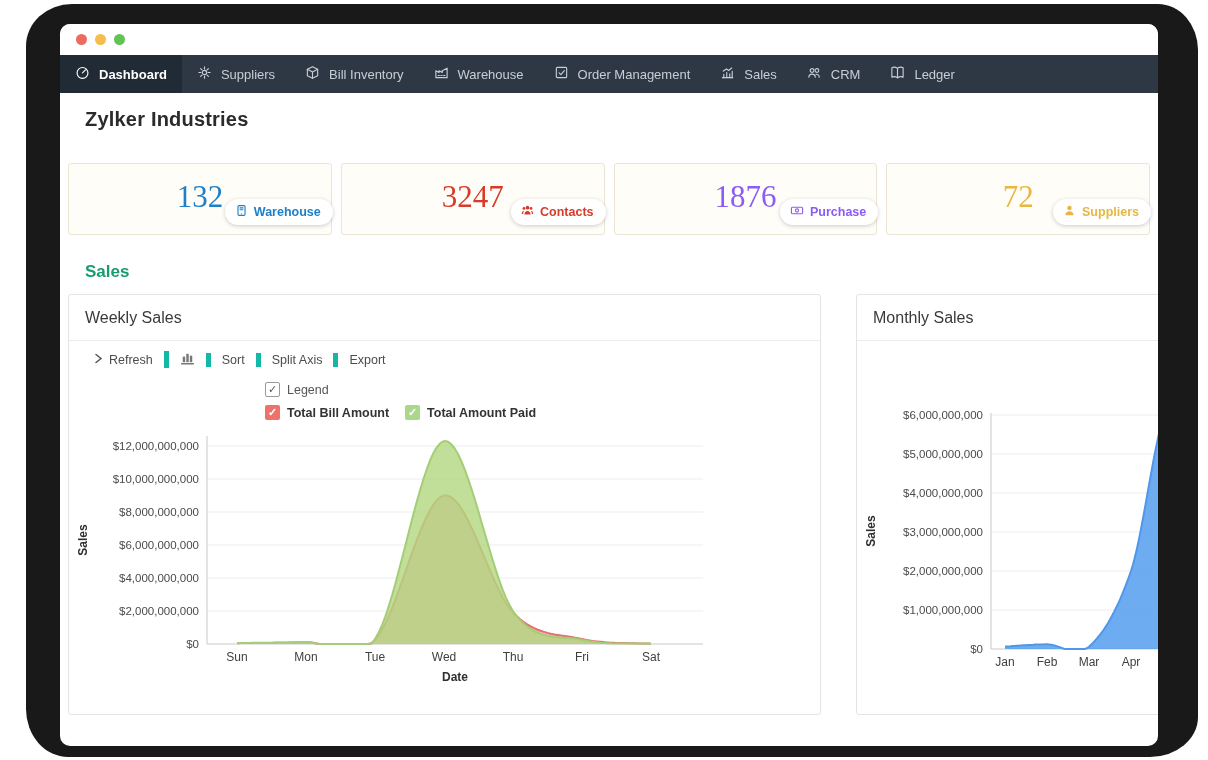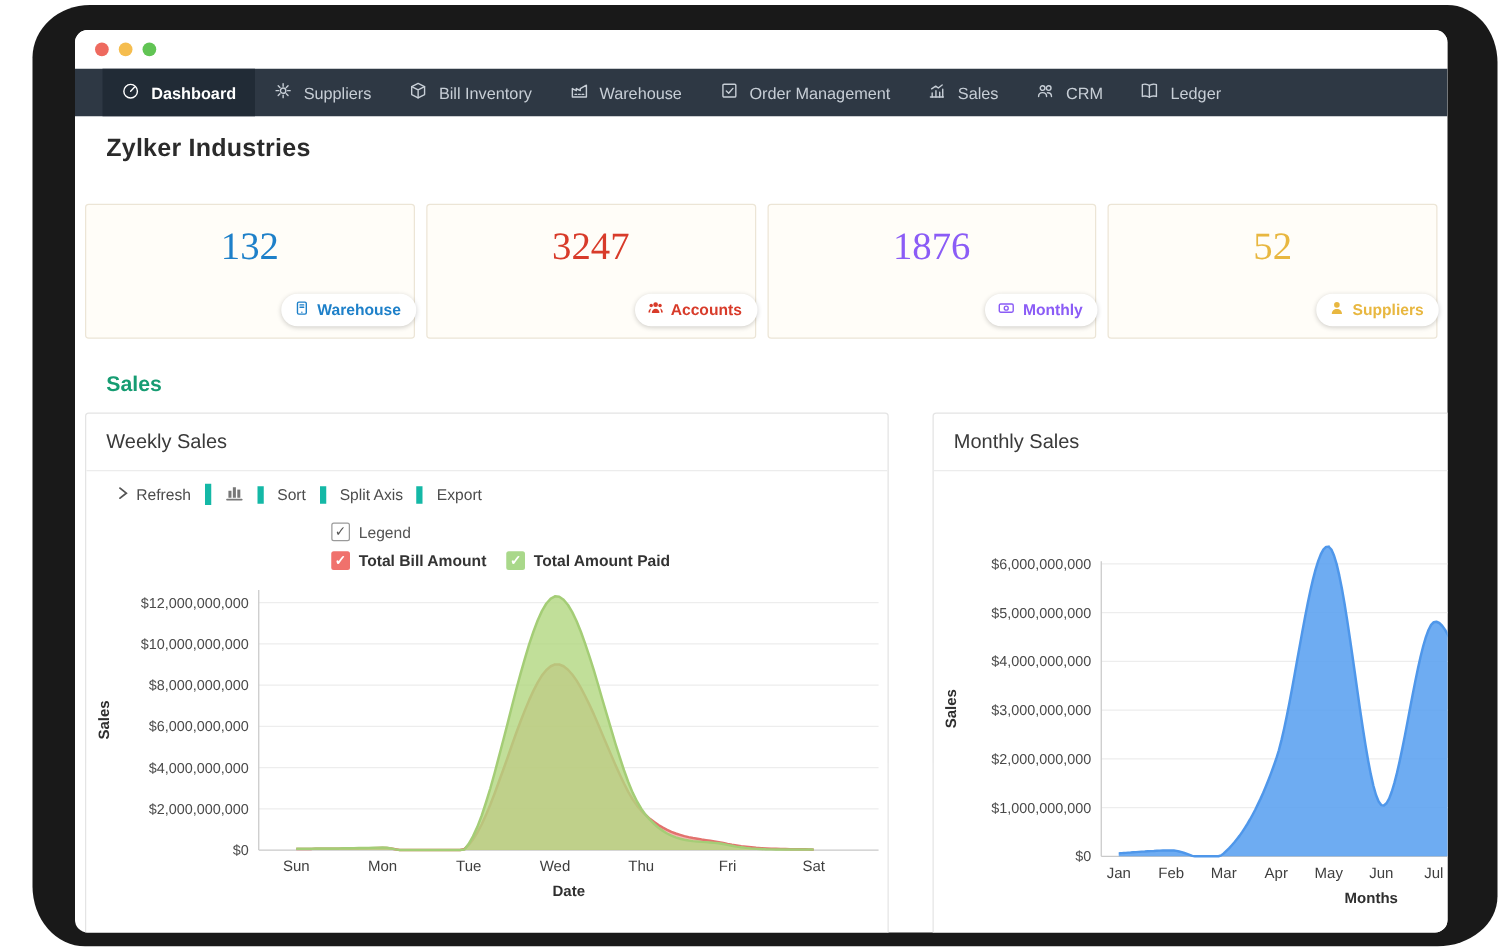--- a/index.html
+++ b/index.html
@@ -17,40 +17,40 @@
     border-radius: 46px 40px 48px 42px / 42px 46px 40px 48px;
   }
   .window {
     position: absolute; left: 60px; top: 24px; width: 1098px; height: 722px;
     background: #ffffff; border-radius: 10px; overflow: hidden;
   }
   .titlebar { height: 31px; display:flex; align-items:center; padding-left:16px; background:#fff; }
   .lights { display:flex; gap:8px; }
   .light { width:11px; height:11px; border-radius:50%; cursor:pointer; }
 
-  .nav { height:38px; background:#2e3844; display:flex; align-items:stretch; padding-left:22px; }
+  .nav { height:38px; background:#2e3844; display:flex; align-items:stretch; }
   .nav-item { display:flex; align-items:center; gap:9px; padding:0 15px; color:#c7ced6; font-size:13px; cursor:pointer; white-space:nowrap; }
   .nav-item.active { background:#212b36; color:#fff; font-weight:bold; }
   .nav-item svg { stroke:currentColor; fill:none; stroke-width:1.2; stroke-linecap:round; stroke-linejoin:round; flex:none; }
 
   .content { padding: 0 8px; }
   .company { font-size:20px; color:#2b2b2b; font-weight:600; margin:15px 0 32px 17px; letter-spacing:.2px; }
 
   .cards { display:flex; gap:9px; }
-  .stat-card { position:relative; flex:1; height:108px; background:#fffdf8; border:1px solid #ece5d6; border-radius:3px; }
+  .stat-card { position:relative; flex:1; height:72px; background:#fffdf8; border:1px solid #ece5d6; border-radius:3px; }
   .stat-value { font-family:"Liberation Serif", serif; font-size:31px; text-align:center; margin-top:15px; }
   .stat-badge { position:absolute; right:-2px; bottom:9px; background:#fff; border-radius:14px; padding:5px 12px 5px 10px;
     display:flex; align-items:center; gap:6px; font-size:12.5px; font-weight:bold; box-shadow:0 1px 4px rgba(0,0,0,.2); cursor:pointer; }
   .stat-badge svg { flex:none; }
   .c0 { color:#1e80c9; } .c1 { color:#d83b2a; } .c2 { color:#8b5cf6; } .c3 { color:#e8b740; }
 
   .sales-heading { color:#169c72; font-size:17px; font-weight:600; margin:27px 0 12px 17px; }
 
   .charts { display:flex; gap:35px; }
-  .chart-card { width:643px; flex:none; background:#fff; border:1px solid #e4e4e4; border-radius:3px; height:421px; overflow:hidden; }
+  .chart-card { width:753px; flex:none; background:#fff; border:1px solid #e4e4e4; border-radius:3px; height:421px; overflow:hidden; }
   .chart-title { font-size:16px; color:#3a3a3a; padding:14px 16px 13px; border-bottom:1px solid #ececec; }
 
   .toolbar { display:flex; justify-content:flex-start; align-items:center; margin:10px 14px 0; font-size:12.5px; color:#4c4c4c; }
   .tool { display:flex; align-items:center; gap:6px; padding:0 11px; cursor:pointer; }
   .tool + .tool { border-left:5px solid #14b8a6; }
   .tool svg { stroke:#555; fill:none; stroke-width:1.5; stroke-linecap:round; }
   .tool .bars { fill:#777; stroke:none; }
 
   .legend-block { margin:14px 0 0 196px; }
   .legend-master { display:flex; gap:7px; align-items:center; color:#555; font-size:12.5px; cursor:pointer; }
@@ -157,35 +157,35 @@
         <div class="stat-value c1">3247</div>
         <div class="stat-badge c1">
           <span><svg width="13" height="13" viewBox="0 0 14 14" fill="currentColor">
                 <circle cx="7" cy="4" r="2"></circle>
                 <circle cx="3.2" cy="4.8" r="1.5"></circle>
                 <circle cx="10.8" cy="4.8" r="1.5"></circle>
                 <path d="M3.7 11.3c0-2.3 1.4-3.8 3.3-3.8s3.3 1.5 3.3 3.8Z"></path>
                 <path d="M.8 10.8c0-1.9 1-3.1 2.5-3.4-.6.9-1 2-1 3.4Z"></path>
                 <path d="M13.2 10.8c0-1.9-1-3.1-2.5-3.4.6.9 1 2 1 3.4Z"></path>
               </svg></span>
-          <span>Accounts</span>
+          <span>Contacts</span>
         </div>
       </div>
       <div class="stat-card">
         <div class="stat-value c2">1876</div>
         <div class="stat-badge c2">
           <span><svg width="14" height="13" viewBox="0 0 14 14" fill="none" stroke="currentColor" stroke-width="1.2">
                 <rect x="1" y="3.5" width="12" height="7" rx="1.2"></rect>
                 <circle cx="7" cy="7" r="1.7"></circle>
               </svg></span>
-          <span>Monthly</span>
+          <span>Purchase</span>
         </div>
       </div>
       <div class="stat-card">
-        <div class="stat-value c3">52</div>
+        <div class="stat-value c3">72</div>
         <div class="stat-badge c3">
           <span><svg width="13" height="13" viewBox="0 0 14 14" fill="currentColor">
                 <circle cx="7" cy="4.2" r="2.4"></circle>
                 <path d="M2.6 12c0-2.7 1.9-4.3 4.4-4.3s4.4 1.6 4.4 4.3Z"></path>
               </svg></span>
           <span>Suppliers</span>
         </div>
       </div>
     </div>
 

